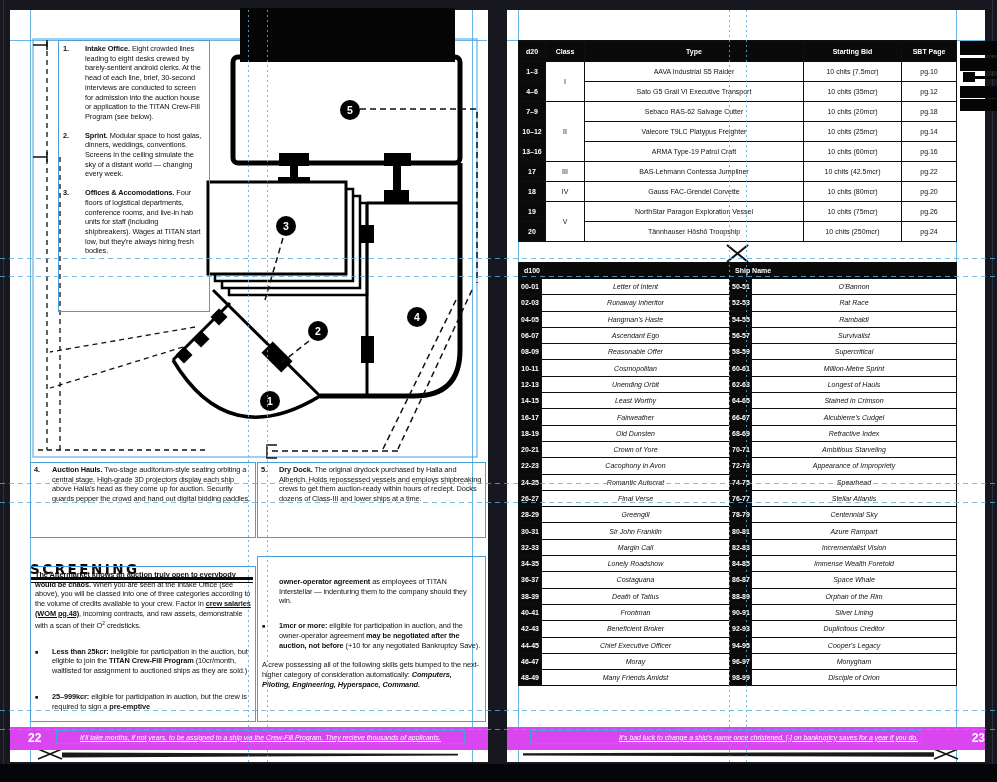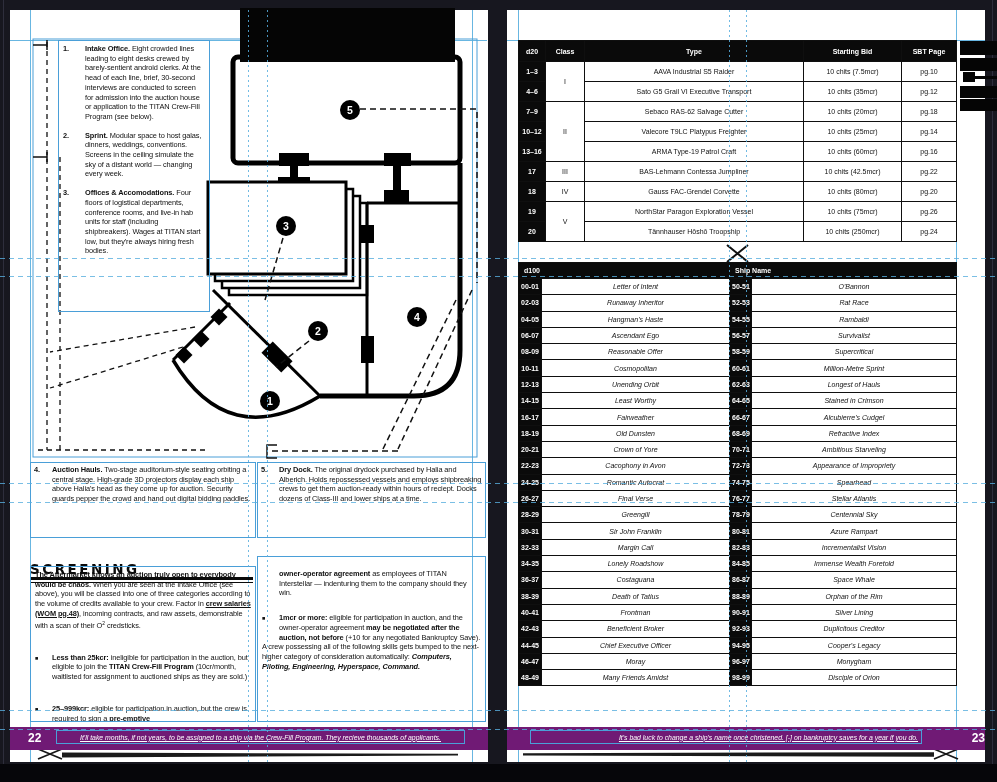--- a/index.html
+++ b/index.html
@@ -16,33 +16,33 @@
   .hguide-dash{position:absolute;left:0;width:997px;height:1px;z-index:60;opacity:.8;
       background-image:repeating-linear-gradient(90deg,#58aede 0 5px,transparent 5px 9px);}
   
   .tframe{position:absolute;border:1px solid #4a9fd8;z-index:10;box-sizing:border-box;}
   .legend-item{display:flex;margin-bottom:9px;}
   .lnum{width:22px;flex:none;font-weight:bold;}
   .lbody{flex:1;}
   .btxt{font-size:7.4px;line-height:9.7px;letter-spacing:-.1px;}
   b{font-weight:bold;}
   .u{text-decoration:underline;}
-  .bullet-row{display:flex;margin-top:22px;}
+  .bullet-row{display:flex;margin-top:16px;}
   .bmark{width:17px;flex:none;font-size:5.5px;padding-top:1px;}
   .bbody{flex:1;}
   .indented{margin-left:17px;}
   sup{font-size:5px;vertical-align:super;}
   
   #screening-head{position:absolute;left:30px;top:562px;width:223px;z-index:10;}
   #screening-head .hd{font-family:"DejaVu Sans",sans-serif;font-weight:900;font-size:13.5px;
       letter-spacing:2.5px;line-height:14px;color:#0a0a0a;transform:scaleY(1.05);}
   #screening-head .rule1{height:3px;background:#0a0a0a;margin-top:1px;}
   #screening-head .rule2{height:1px;background:#0a0a0a;margin-top:2px;}
   
-  .footer-bar{position:absolute;top:727px;width:478px;height:23px;background:#701a75;z-index:10;color:#fff;}
+  .footer-bar{position:absolute;top:727px;width:478px;height:23px;background:#d946ef;z-index:10;color:#fff;}
   .pagenum{position:absolute;top:4px;font-size:12px;font-weight:bold;font-family:"Liberation Sans",sans-serif;}
   .footer-note-frame{position:absolute;top:3px;height:14px;border:1px solid #4a9fd8;box-sizing:border-box;
       display:flex;align-items:center;overflow:hidden;}
   .footer-note-frame .nt{width:100%;font-size:6.9px;font-style:italic;text-decoration:underline;white-space:nowrap;}
   
   .tblwrap{position:absolute;z-index:10;}
   table{border-collapse:collapse;table-layout:fixed;background:#fff;}
   #auction-table{width:438px;}
   #ships-table{width:438px;}
   th,td{border:1px solid #0f0f0f;padding:0 2px;overflow:hidden;white-space:nowrap;}
@@ -221,29 +221,29 @@
     <div class="bullet-row">
       <span class="bmark">■</span>
       <span class="bbody"><b>Less than 25kcr:</b><span> ineligible for participation in the auction, but eligible to join the </span><b>TITAN Crew-Fill Program</b><span> (10cr/month, waitlisted for assignment to auctioned ships as they are sold.)</span></span>
     </div>
     <div class="bullet-row">
       <span class="bmark">■</span>
       <span class="bbody"><b>25–999kcr:</b><span> eligible for participation in auction, but the crew is required to sign a </span><b>pre-emptive</b></span>
     </div>
   </div>
 
-  <div class="tframe btxt" style="left:257px;top:556px;width:229px;height:166px;padding:12px 4px;overflow:hidden;">
+  <div class="tframe btxt" style="left:257px;top:556px;width:229px;height:166px;padding:20px 4px;overflow:hidden;">
     <div class="indented">
       <b>owner-operator agreement</b><span> as employees of TITAN Interstellar — indenturing them to the company should they win.</span>
     </div>
     <div class="bullet-row" style="margin-top:15px">
       <span class="bmark">■</span>
       <span class="bbody"><b>1mcr or more:</b><span> eligible for participation in auction, and the owner-operator agreement </span><b>may be negotiated after the auction, not before</b><span> (+10 for any negotiated Bankruptcy Save).</span></span>
     </div>
-    <div style="">
+    <div style="margin-top:10px">
       <span>A crew possessing all of the following skills gets bumped to the next-higher category of consideration automatically: </span><b><i>Computers, Piloting, Engineering, Hyperspace, Command.</i></b>
     </div>
   </div>
 
   <div class="footer-bar" style="left:10px">
     <span class="pagenum" style="left:18px">22</span>
     <div class="footer-note-frame" style="left:46px;width:409px;">
       <span class="nt" style="text-align:center">It'll take months, if not years, to be assigned to a ship via the Crew-Fill Program. They recieve thousands of applicants.</span>
     </div>
   </div>

